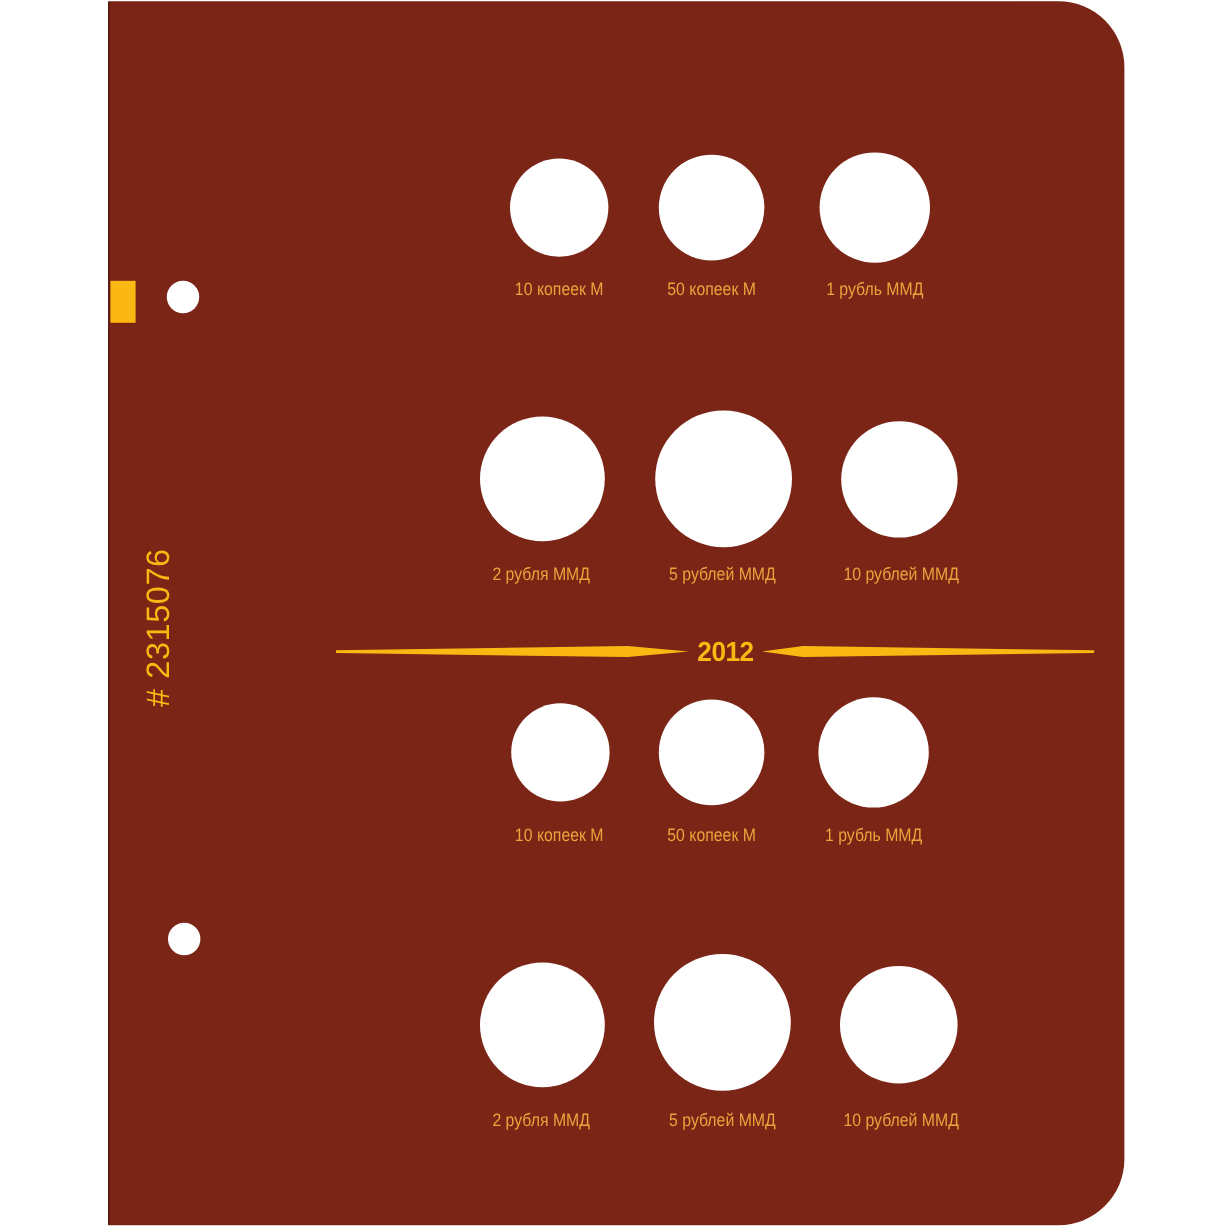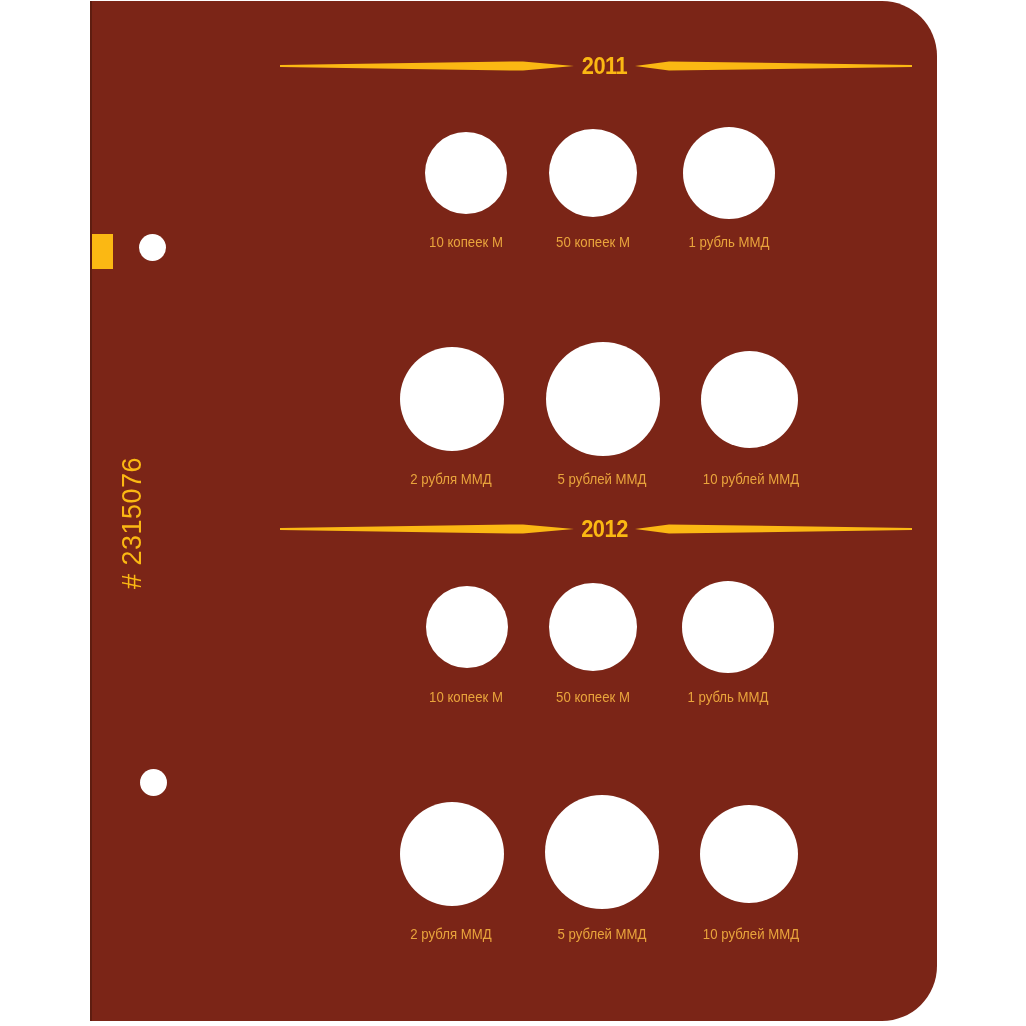--- a/index.html
+++ b/index.html
@@ -86,47 +86,38 @@
 
 <div class="canvas">
   <div class="page">
 
     <div class="spine-tab"></div>
     <div class="hole hole-top"></div>
     <div class="hole hole-bottom"></div>
 
     <div class="catalog"># 2315076</div>
 
-    <div class="divider" style="top:55px">
-      <svg class="arrow-left" width="294" height="14" viewBox="0 0 294 14">
-        <polygon points="0,5.9 243,2.4 294,7 243,11.6 0,8.1" fill="#FBB813"></polygon>
-      </svg>
-      <span class="year">2011</span>
-      <svg class="arrow-right" width="277" height="14" viewBox="0 0 277 14">
-        <polygon points="277,5.9 34,2.4 0,7 34,11.6 277,8.1" fill="#FBB813"></polygon>
-      </svg>
-    </div>
 
     <div class="coin" style="left:333px;top:131px;width:82px;height:82px"></div>
     <div class="coin" style="left:457px;top:128px;width:88px;height:88px"></div>
     <div class="coin" style="left:591px;top:126px;width:92px;height:92px"></div>
 
     <div class="coin-label" style="left:264px;top:232px">10 копеек М</div>
     <div class="coin-label" style="left:391px;top:232px">50 копеек М</div>
     <div class="coin-label" style="left:527px;top:232px">1 рубль ММД</div>
 
     <div class="coin" style="left:308px;top:346px;width:104px;height:104px"></div>
     <div class="coin" style="left:454px;top:341px;width:114px;height:114px"></div>
     <div class="coin" style="left:609px;top:350px;width:97px;height:97px"></div>
 
     <div class="coin-label" style="left:249px;top:469px">2 рубля ММД</div>
     <div class="coin-label" style="left:400px;top:469px">5 рублей ММД</div>
     <div class="coin-label" style="left:549px;top:469px">10 рублей ММД</div>
 
-    <div class="divider" style="top:518px">
+    <div class="divider" style="top:532px">
       <svg class="arrow-left" width="294" height="14" viewBox="0 0 294 14">
         <polygon points="0,5.9 243,2.4 294,7 243,11.6 0,8.1" fill="#FBB813"></polygon>
       </svg>
       <span class="year">2012</span>
       <svg class="arrow-right" width="277" height="14" viewBox="0 0 277 14">
         <polygon points="277,5.9 34,2.4 0,7 34,11.6 277,8.1" fill="#FBB813"></polygon>
       </svg>
     </div>
 
     <div class="coin" style="left:334px;top:585px;width:82px;height:82px"></div>

